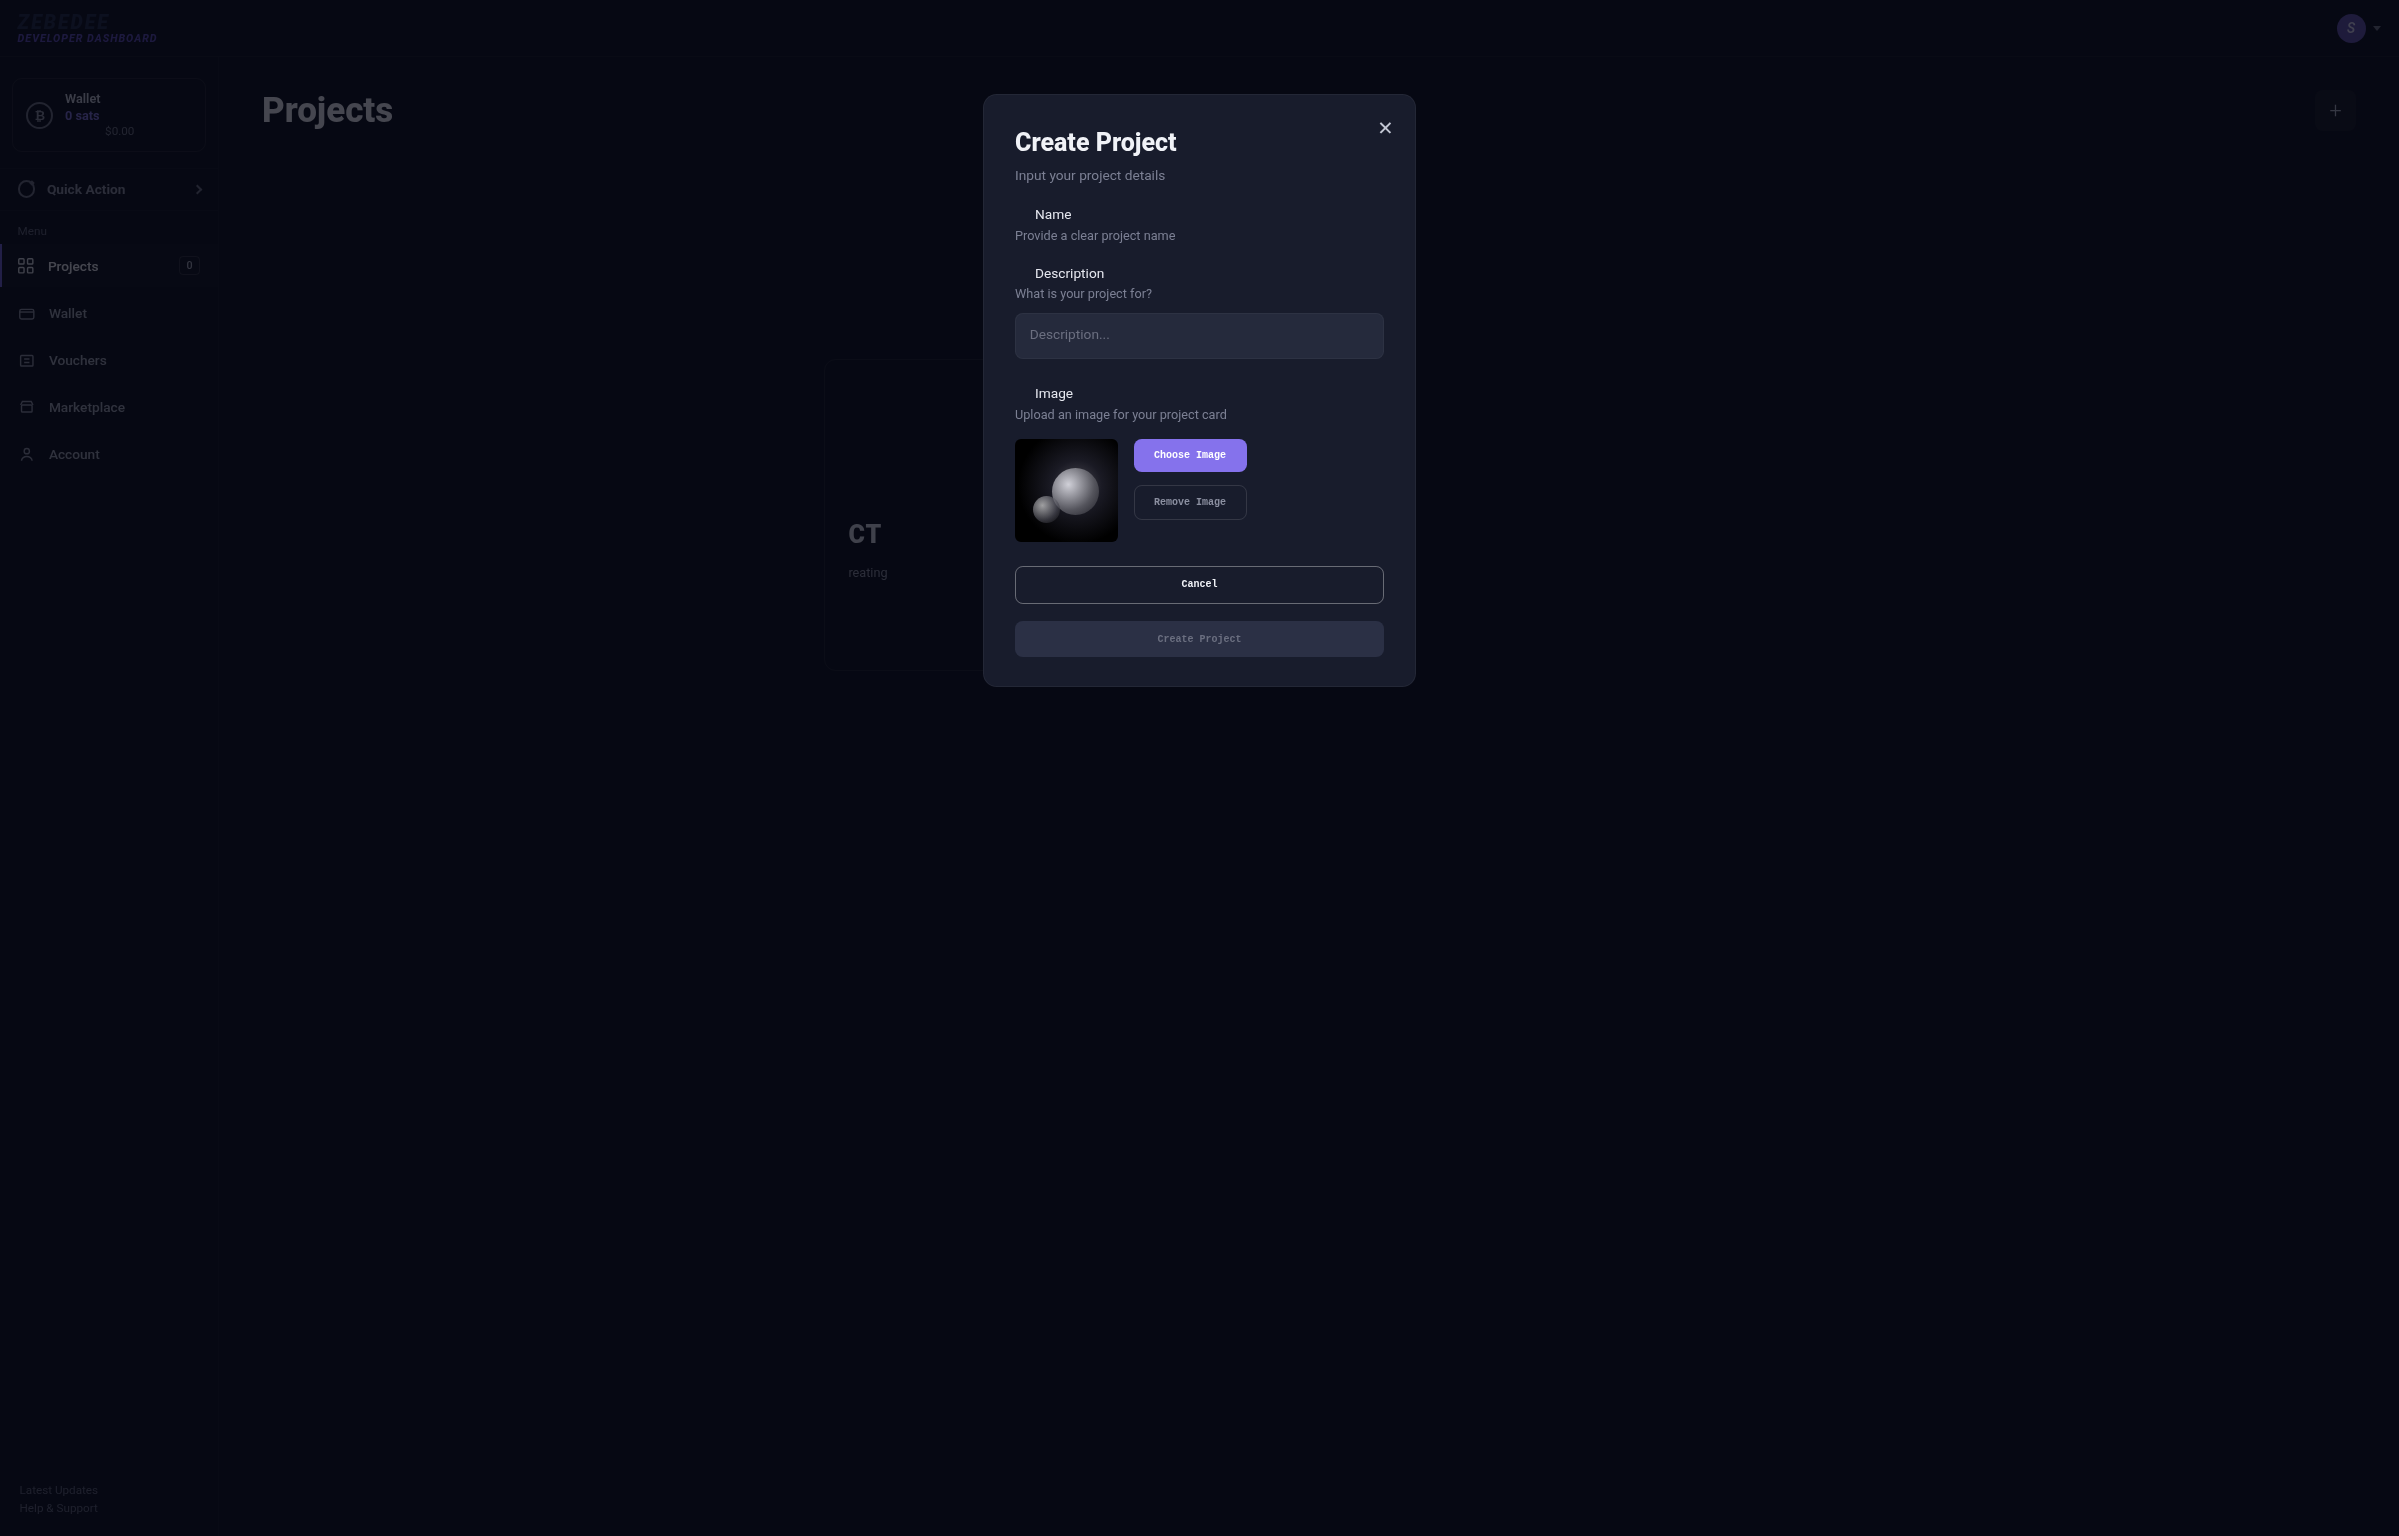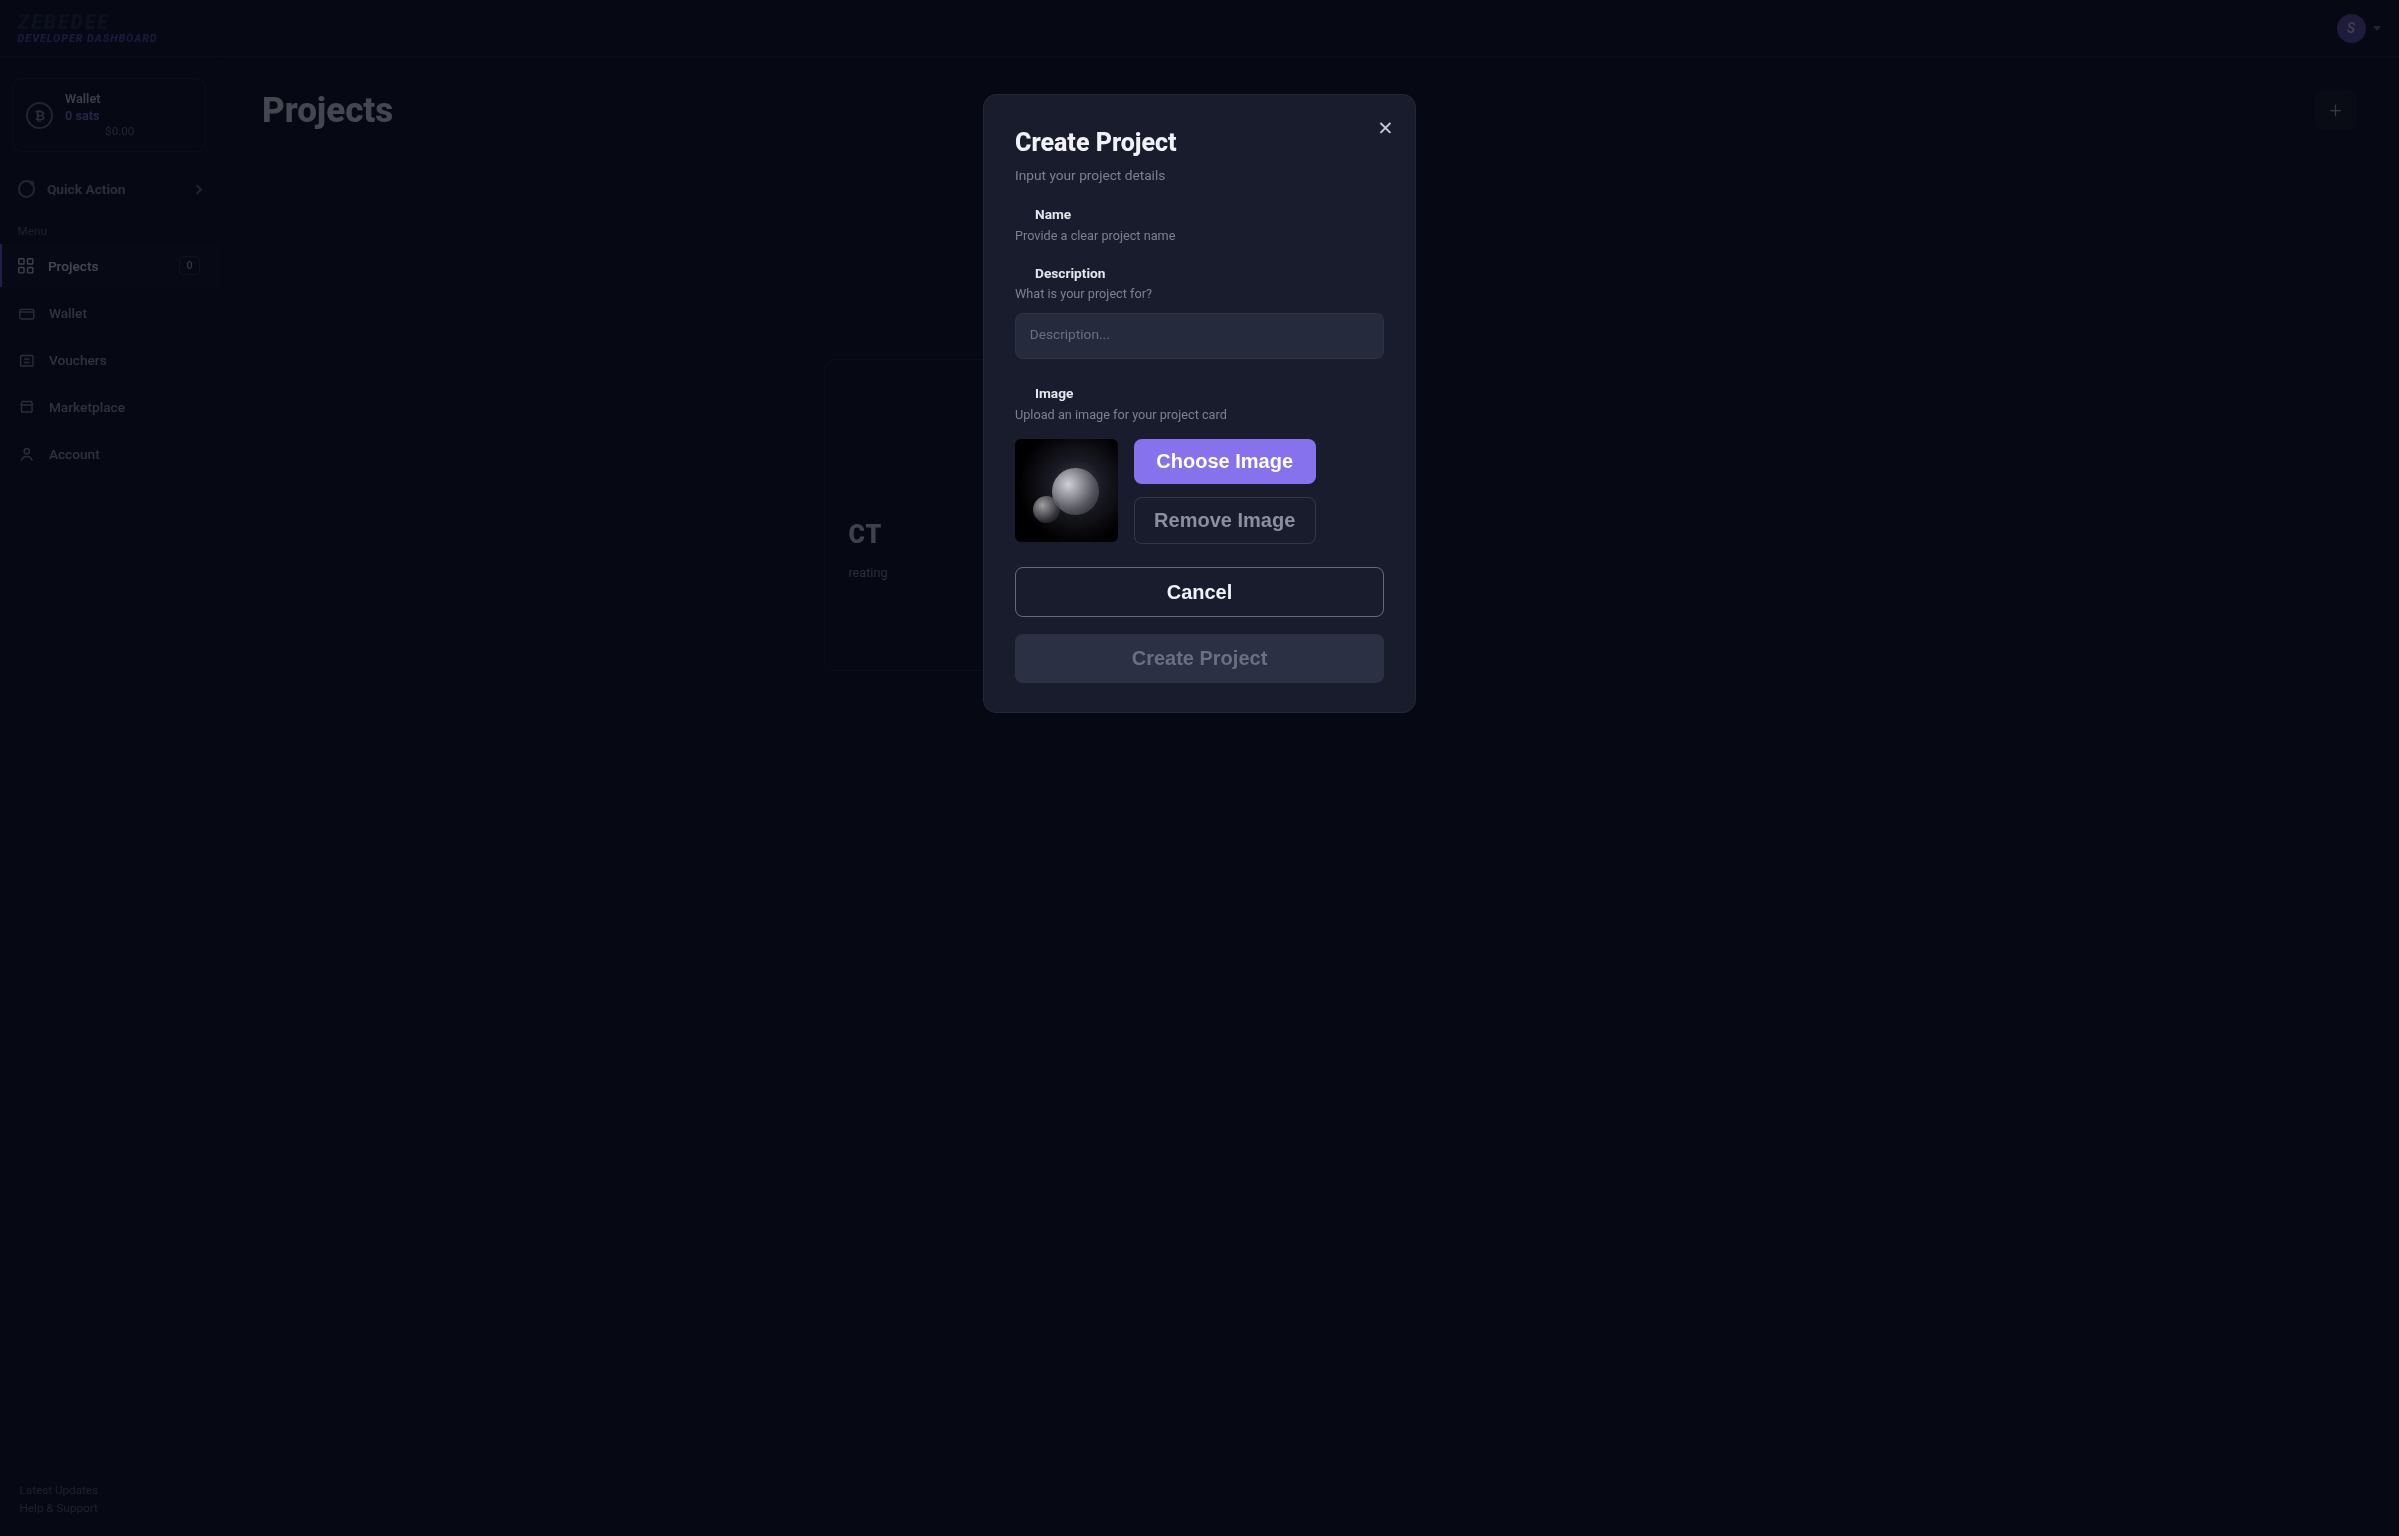--- a/index.html
+++ b/index.html
@@ -176,21 +176,21 @@
   }
   .modal-close {
     position:absolute; top:21.5px; right:21.5px;
     font-size:19.5px; color:#c3c7d4; cursor:pointer;
     font-weight:300;
   }
   .modal-title { font-size:25px; font-weight:800; color:#f0f2f7; }
   .modal-sub { font-size:13.7px; color:#7c8094; margin-top:9.8px; margin-bottom:23.4px; }
 
   .field-group { margin-bottom: 21.5px; }
-  .field-label { font-size:13.7px; font-weight:700; color:#e5e7ef; margin-bottom:5.9px;padding-left:20px; }
+  .field-label { font-size:13.7px; font-weight:400; color:#e5e7ef; margin-bottom:5.9px;padding-left:20px; }
   .field-hint { font-size:12.7px; color:#7c8094; margin-bottom:11.7px; }
   .text-input, .textarea {
     width:100%; background:#252a3c;
     border:1px solid rgba(255,255,255,0.04);
     border-radius:7.8px; padding:11.7px 13.7px;
     color:#e5e7ef; font-size:13.7px; font-family:inherit;
     outline:none;
   }
   .text-input::placeholder, .textarea::placeholder { color:#6b6f80; }
   .textarea { resize:none; height:46px; }
@@ -198,22 +198,22 @@
   .image-row { display:flex; gap:15.6px; margin-top:17.6px; }
   .image-preview {
     width:103px; height:103px; border-radius:5.9px; overflow:hidden;
     background: radial-gradient(circle at 60% 45%, #4a4952 0%, #1a1a24 30%, #000 70%);
     position:relative;
   }
   .image-preview::before { content:''; position:absolute; top:29px; left:37px; width:47px;height:47px; border-radius:50%; background:radial-gradient(circle at 35% 35%, #d0d0d8 0%, #54545c 60%, #1c1c24 100%); }
   .image-preview::after { content:''; position:absolute; top:57px; left:17.6px; width:27px;height:27px; border-radius:50%; background:radial-gradient(circle at 35% 35%, rgba(255,255,255,0.6) 0%, rgba(80,80,90,0.6) 60%, rgba(0,0,0,0.6) 100%); }
   .image-buttons { display:flex; flex-direction:column; gap:13.7px; }
   .btn {
-    padding: 10.7px 19.5px; border-radius:7.8px; font-size:20px; font-weight:700;
-    cursor:pointer; border:none; text-align:center;
+    padding: 10.7px 19.5px; border-radius:7.8px; font-size:10px; font-weight:700;
+    cursor:pointer; border:none; text-align:center;font-family:Liberation Mono, monospace;
   }
   .btn-purple { background:#8572ec; color:#fff; }
   .btn-outline-dim { background:transparent; border:1px solid rgba(255,255,255,0.12); color:#8b8fa0; }
 
   .modal-actions { display:flex; gap:17px; margin-top:23.4px;flex-direction:column; }
   .btn-cancel { flex:1; background:transparent; border:1px solid rgba(255,255,255,0.35); color:#f0f2f7; padding:12.7px; }
   .btn-create { flex:1; background:#2b3045; color:#6b6f80; padding:12.7px; cursor:not-allowed; }
 </style>
 </head>
 <body>

